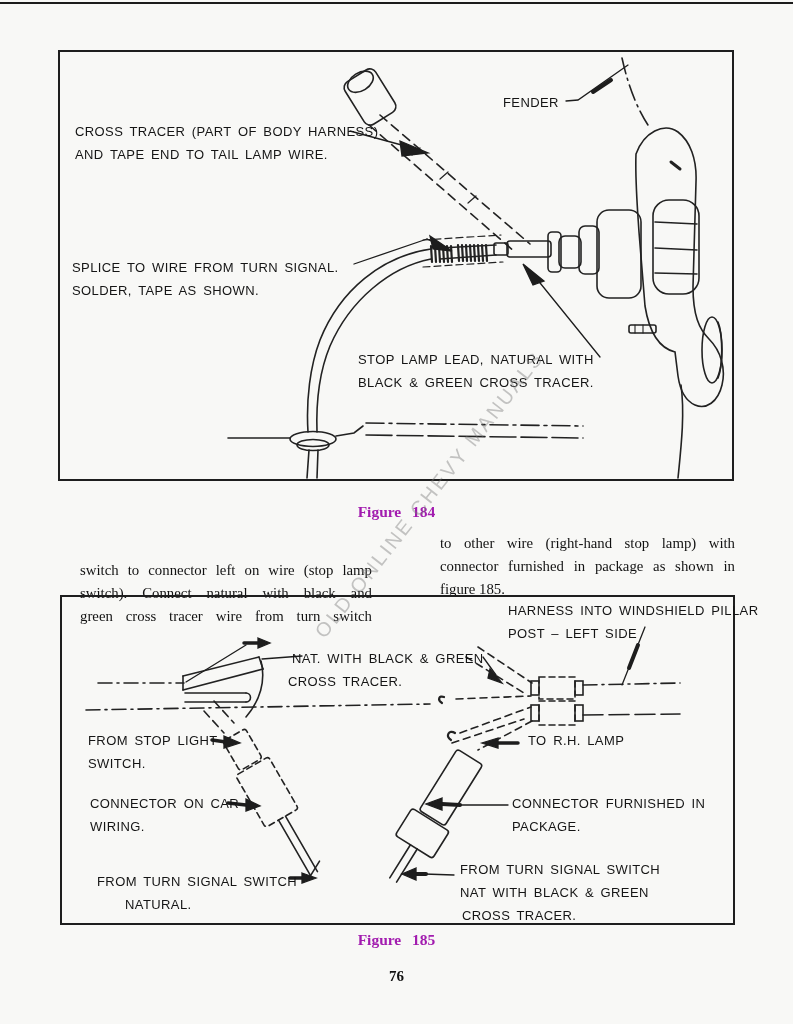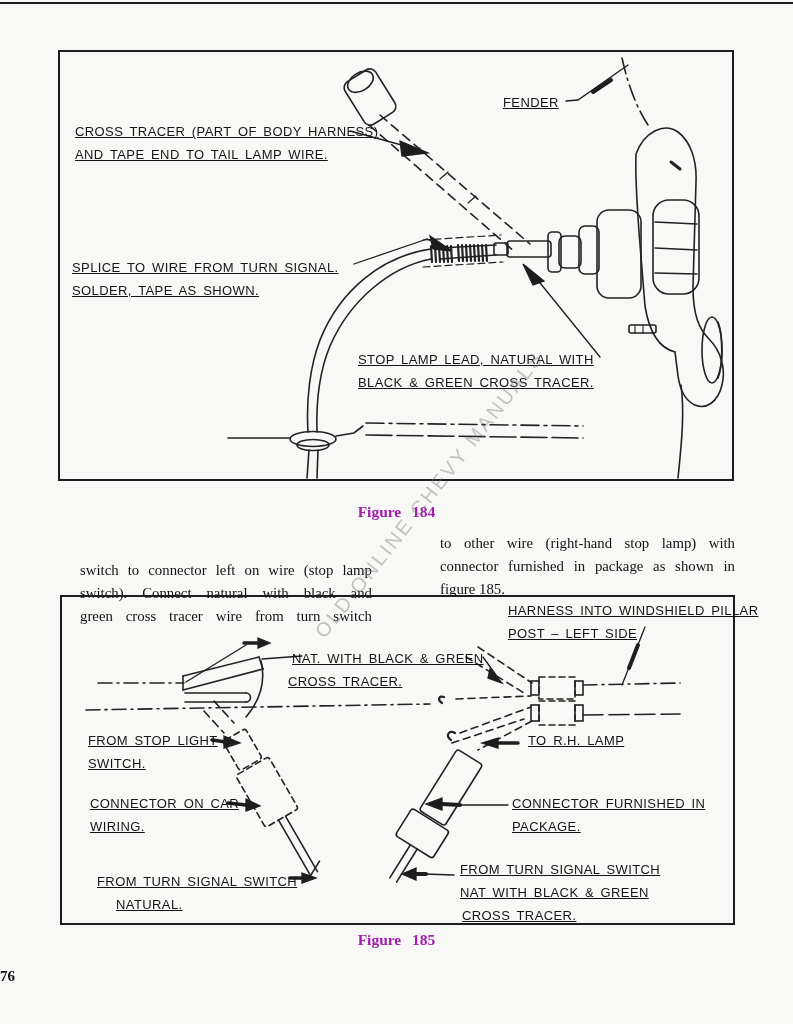--- a/index.html
+++ b/index.html
@@ -4,33 +4,33 @@
 <style>
   html,body{margin:0;padding:0;background:#e8e8e6;}
   .page{position:relative;width:793px;height:1024px;background:#f8f8f6;overflow:hidden;
         font-family:"Liberation Sans",sans-serif;color:#141414;}
   .scan-edge{position:absolute;top:2px;left:0;width:100%;height:2px;background:#1b1b1b;}
   .figbox{position:absolute;border:2px solid #1e1e1e;}
   #fig184{left:58px;top:50px;width:672px;height:427px;}
   #fig185{left:60px;top:595px;width:671px;height:326px;}
   .figbox svg{position:absolute;left:0;top:0;width:100%;height:100%;}
   .lbl{position:absolute;font-size:13px;line-height:23px;letter-spacing:.4px;word-spacing:2.5px;
-       white-space:nowrap;color:#151515;text-decoration:underline;}
+       white-space:nowrap;color:#151515;}
   .lbl div{white-space:nowrap;}
   .caption{position:absolute;width:100%;text-align:center;font-family:"Liberation Serif",serif;
            font-size:15.5px;font-weight:bold;word-spacing:7px;color:#a21caf;}
   .bodycol{position:absolute;font-family:"Liberation Serif",serif;font-size:14.8px;
            line-height:23px;color:#121212;}
   .jline{text-align:justify;text-align-last:justify;}
-  .pagenum{position:absolute;top:968px;width:100%;
+  .pagenum{position:absolute;top:968px;width:100%;text-align:center;
            font-family:"Liberation Serif",serif;font-size:15px;font-weight:bold;color:#111;}
   .watermark{position:absolute;left:258px;top:498px;width:320px;text-align:center;
              transform:rotate(-52deg);font-size:20px;letter-spacing:2.5px;
              color:rgba(118,118,118,.42);pointer-events:none;z-index:6;white-space:nowrap;}
-  .ml17{margin-left:4px;} .ml33{margin-left:19px;} .ml18{} .ml2{margin-left:2px;}
+  .ml17{margin-left:4px;} .ml33{margin-left:28px;} .ml18{} .ml2{margin-left:2px;}
 </style>
 </head>
 <body>
 
 <div class="page">
   <div class="scan-edge"></div>
   <div class="watermark">OLD ONLINE CHEVY MANUALS</div>
 
   <div class="figbox" id="fig184">
     <svg viewBox="0 0 672 427">

